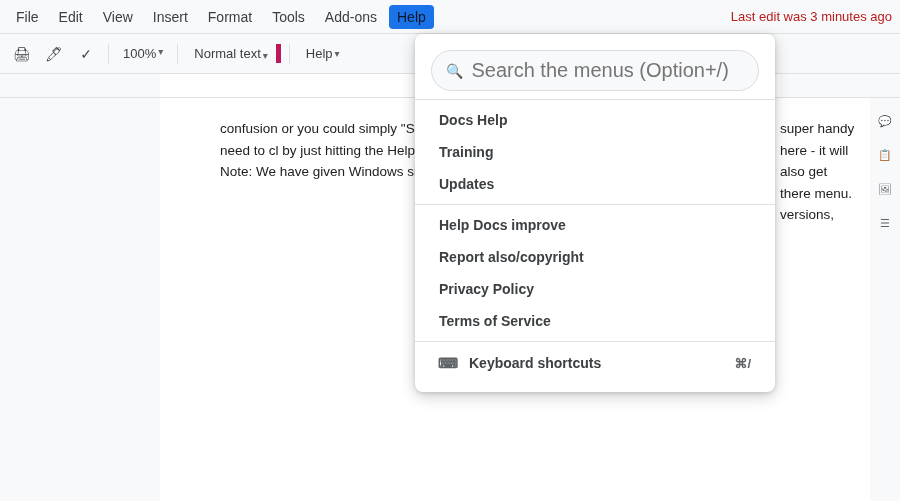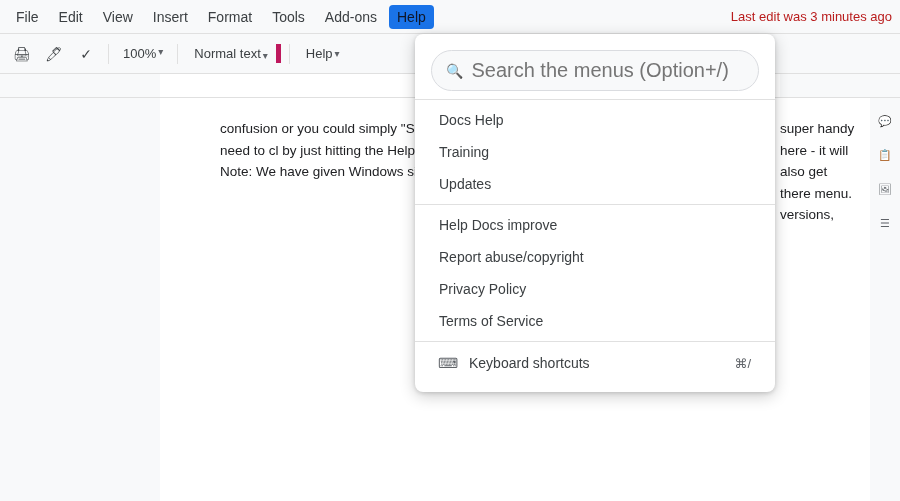--- a/index.html
+++ b/index.html
@@ -188,20 +188,21 @@
       border-top: 1px solid #e0e0e0;
     }
     .dropdown-item {
       display: flex;
       align-items: center;
       padding: 8px 24px;
       font-size: 14px;
       color: #3c4043;
       cursor: pointer;
       gap: 12px;
+      font-weight: bold;
     }
     .dropdown-item-icon {
       width: 18px;
       height: 18px;
       display: flex;
       align-items: center;
       justify-content: center;
       color: #5f6368;
       font-size: 14px;
       flex-shrink: 0;
@@ -308,21 +309,21 @@
     <div class="dropdown-item">
       <span class="dropdown-item-label">Updates</span>
     </div>
   </div>
 
   <div class="dropdown-section">
     <div class="dropdown-item">
       <span class="dropdown-item-label">Help Docs improve</span>
     </div>
     <div class="dropdown-item">
-      <span class="dropdown-item-label">Report abuse/copyright</span>
+      <span class="dropdown-item-label">Report also/copyright</span>
     </div>
     <div class="dropdown-item">
       <span class="dropdown-item-label">Privacy Policy</span>
     </div>
     <div class="dropdown-item">
       <span class="dropdown-item-label">Terms of Service</span>
     </div>
   </div>
 
   <div class="dropdown-section">

